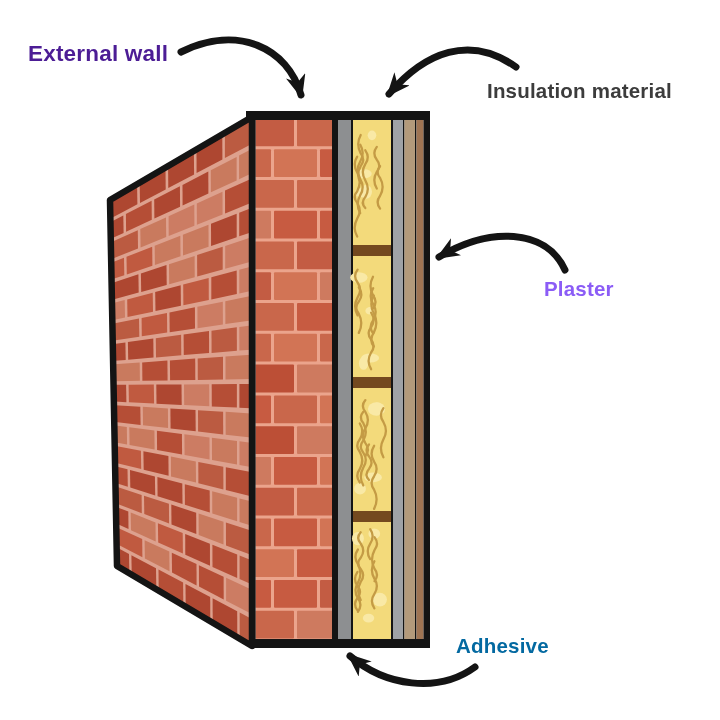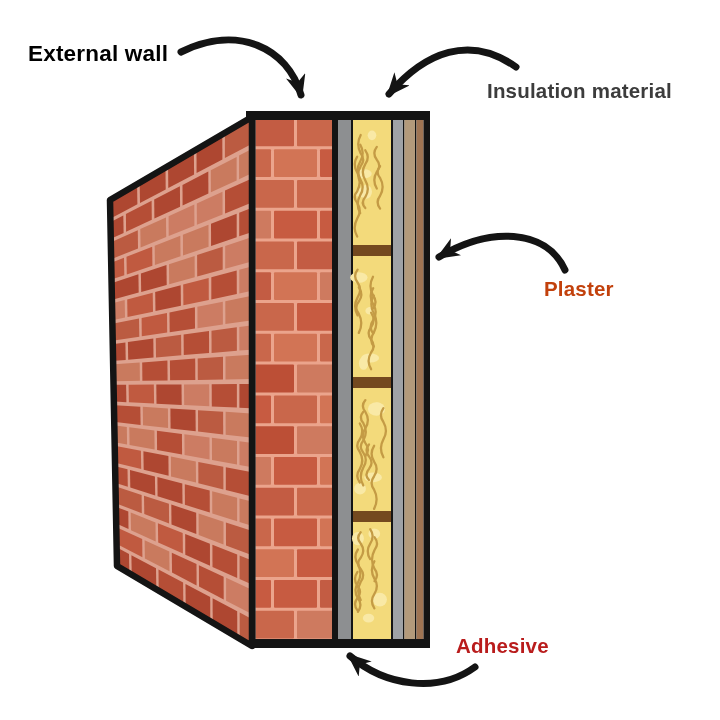--- a/index.html
+++ b/index.html
@@ -244,17 +244,17 @@
       <polygon points="110.0,200.0 252.0,117.0 252.0,646.0 117.0,566.0" fill="none" stroke="#141414" stroke-width="6.5" stroke-linejoin="round"></polygon>
       <rect x="249" y="117" width="6.5" height="523" fill="#141414"></rect>
       <rect x="246" y="111" width="184" height="9" fill="#141414"></rect>
       <rect x="249" y="639" width="181" height="9" fill="#141414"></rect>
       <path d="M181,52 C238,24 288,48 301,95" fill="none" stroke="#141414" stroke-width="7" stroke-linecap="round" marker-end="url(#ah)"></path>
       <path d="M516,67 C470,34 425,52 389,94" fill="none" stroke="#141414" stroke-width="7" stroke-linecap="round" marker-end="url(#ah)"></path>
       <path d="M565,270 C546,228 489,227 439,257" fill="none" stroke="#141414" stroke-width="7" stroke-linecap="round" marker-end="url(#ah)"></path>
       <path d="M475,667 C438,694 385,686 350,656" fill="none" stroke="#141414" stroke-width="7" stroke-linecap="round" marker-end="url(#ah)"></path>
     </svg>
 
-  <div class="label lbl-external" style="color: #000000;">External wall</div>
+  <div class="label lbl-external" style="color: #4c1d95;">External wall</div>
   <div class="label lbl-insulation" style="color: rgb(60, 60, 60); margin-top: 8px;">Insulation material</div>
-  <div class="label lbl-plaster" style="color: #c2410c;">Plaster</div>
-  <div class="label lbl-adhesive" style="color: #b91c1c;">Adhesive</div>
+  <div class="label lbl-plaster" style="color: #8b5cf6;">Plaster</div>
+  <div class="label lbl-adhesive" style="color: #0369a1;">Adhesive</div>
 </div>
 
 </body></html>

